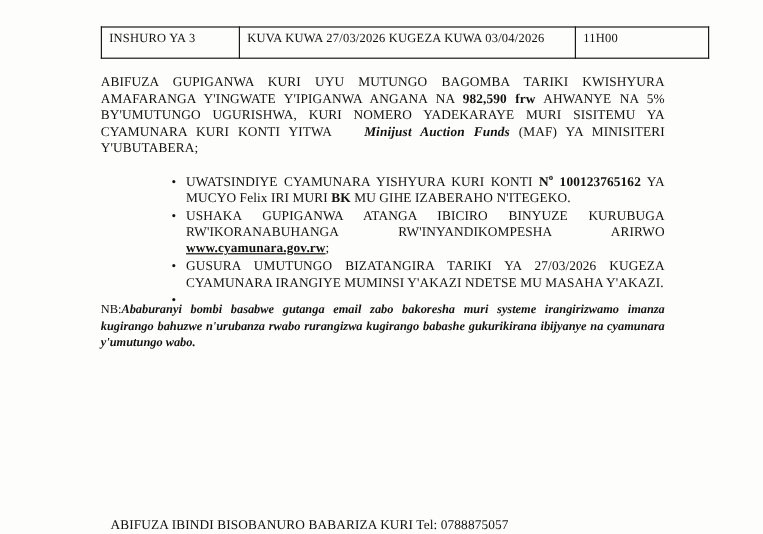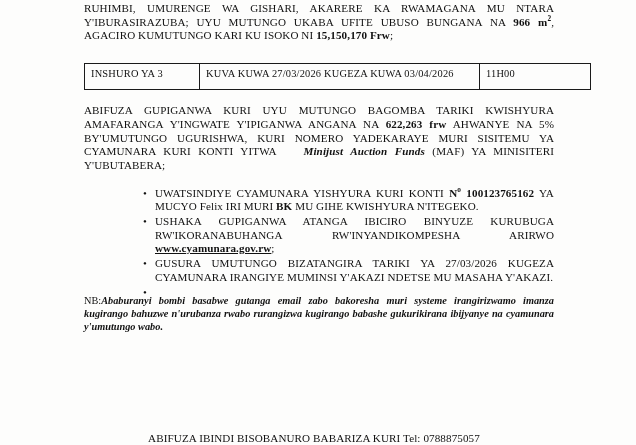--- a/index.html
+++ b/index.html
@@ -107,61 +107,59 @@
   p.nb .nb-label { font-style: normal; font-weight: normal; }
   p.nb .nb-text { font-style: italic; font-weight: bold; }
   p.footer-line {
     margin: 0;
     font-size: 11.1px;
     line-height: 13.7px;
     letter-spacing: 0.1px;
   }
   .clip-bottom {
     position: absolute;
-    left: 79px;
+    left: 92px;
     top: 432px;
     width: 470px;
     height: 13px;
     overflow: hidden;
-    text-align: center;
   }
 </style>
 </head>
 <body>
 
 <div class="page">
 
   <div class="body-col">
 
-    <p class="para"><span>RUHIMBI,  UMURENGE WA GISHARI, AKARERE KA RWAMAGANA MU NTARA Y'IBURASIRAZUBA; UYU MUTUNGO UKABA UFITE UBUSO BUNGANA NA </span><b><span>966 m</span><sup>2</sup></b><span>, AGACIRO KUMUTUNGO KARI KU ISOKO NI </span><b>15,150,170 Frw</b><span>;</span></p>
 
     <div class="gap-md"></div>
 
 
     <div class="gap-sm"></div>
 
     <table class="sched">
       <tbody>
         <tr class="r2">
           <td class="c1">INSHURO YA 3</td>
           <td class="c2">KUVA KUWA 27/03/2026 KUGEZA KUWA 03/04/2026</td>
           <td class="c3">11H00</td>
         </tr>
       </tbody>
     </table>
 
     <div class="gap-lg"></div>
 
-    <p class="para"><span>ABIFUZA GUPIGANWA KURI UYU MUTUNGO BAGOMBA TARIKI KWISHYURA AMAFARANGA Y'INGWATE Y'IPIGANWA ANGANA NA </span><b>622,263 frw</b><span> AHWANYE NA 5% BY'UMUTUNGO UGURISHWA, KURI NOMERO YADEKARAYE MURI SISITEMU YA CYAMUNARA KURI KONTI YITWA </span><span class="bi">Minijust Auction Funds</span><span> (MAF) YA MINISITERI Y'UBUTABERA;</span></p>
+    <p class="para"><span>ABIFUZA GUPIGANWA KURI UYU MUTUNGO BAGOMBA TARIKI KWISHYURA AMAFARANGA Y'INGWATE Y'IPIGANWA ANGANA NA </span><b>982,590 frw</b><span> AHWANYE NA 5% BY'UMUTUNGO UGURISHWA, KURI NOMERO YADEKARAYE MURI SISITEMU YA CYAMUNARA KURI KONTI YITWA </span><span class="bi">Minijust Auction Funds</span><span> (MAF) YA MINISITERI Y'UBUTABERA;</span></p>
 
     <div class="gap-lg"></div>
 
     <ul class="bullets">
 
-      <li><span class="bullet-dot">•</span><span>UWATSINDIYE CYAMUNARA YISHYURA KURI KONTI </span><b><span>N</span><sup>o</sup><span> 100123765162</span></b><span> YA MUCYO Felix IRI MURI </span><b>BK</b><span> MU GIHE KWISHYURA N'ITEGEKO.</span></li>
+      <li><span class="bullet-dot">•</span><span>UWATSINDIYE CYAMUNARA YISHYURA KURI KONTI </span><b><span>N</span><sup>o</sup><span> 100123765162</span></b><span> YA MUCYO Felix IRI MURI </span><b>BK</b><span> MU GIHE IZABERAHO N'ITEGEKO.</span></li>
 
       <li><span class="bullet-dot">•</span><span>USHAKA GUPIGANWA ATANGA IBICIRO BINYUZE KURUBUGA RW'IKORANABUHANGA RW'INYANDIKOMPESHA ARIRWO </span><a class="link" href="#">www.cyamunara.gov.rw</a><span>;</span></li>
 
       <li><span class="bullet-dot">•</span><span>GUSURA UMUTUNGO BIZATANGIRA TARIKI YA 27/03/2026 KUGEZA CYAMUNARA IRANGIYE MUMINSI Y'AKAZI NDETSE MU MASAHA Y'AKAZI.</span></li>
 
       <li><span class="bullet-dot">•</span></li>
 
     </ul>
 
     <div class="gap-sm"></div>

